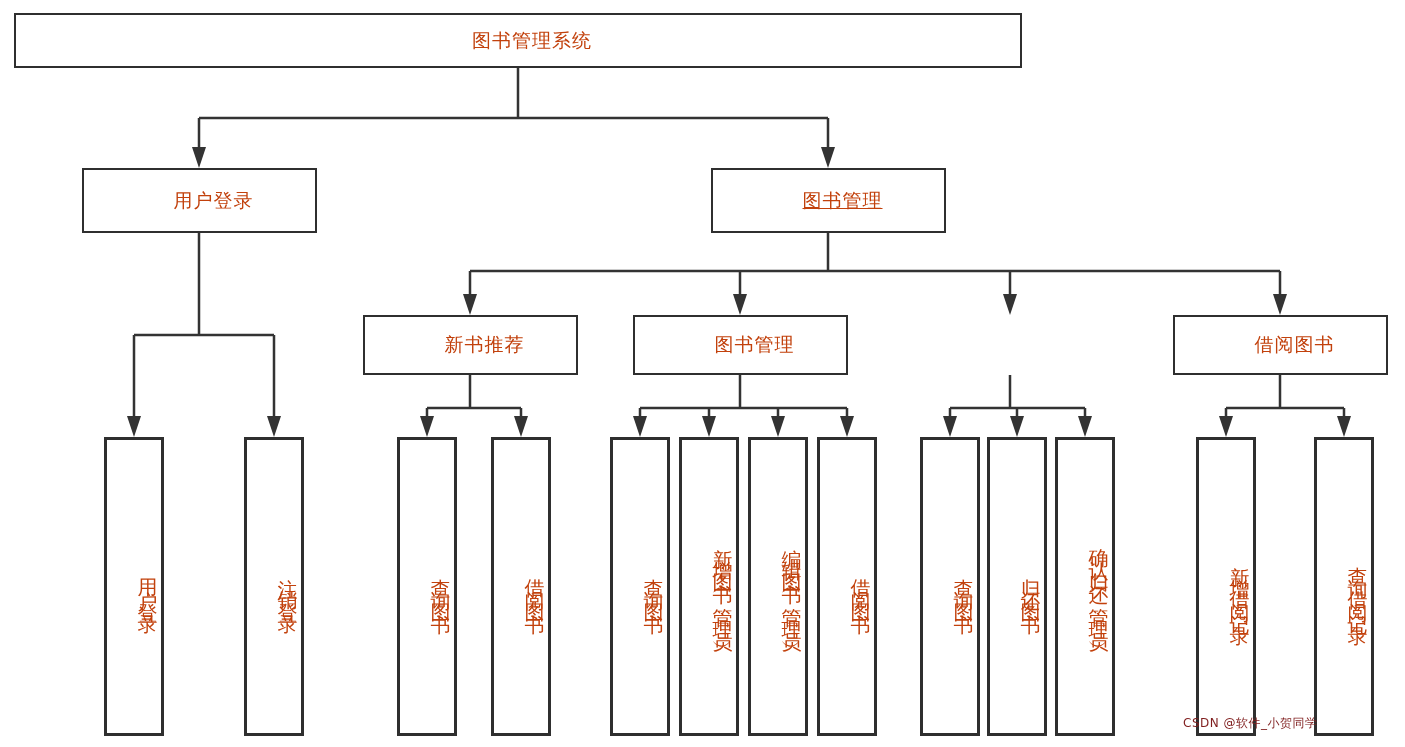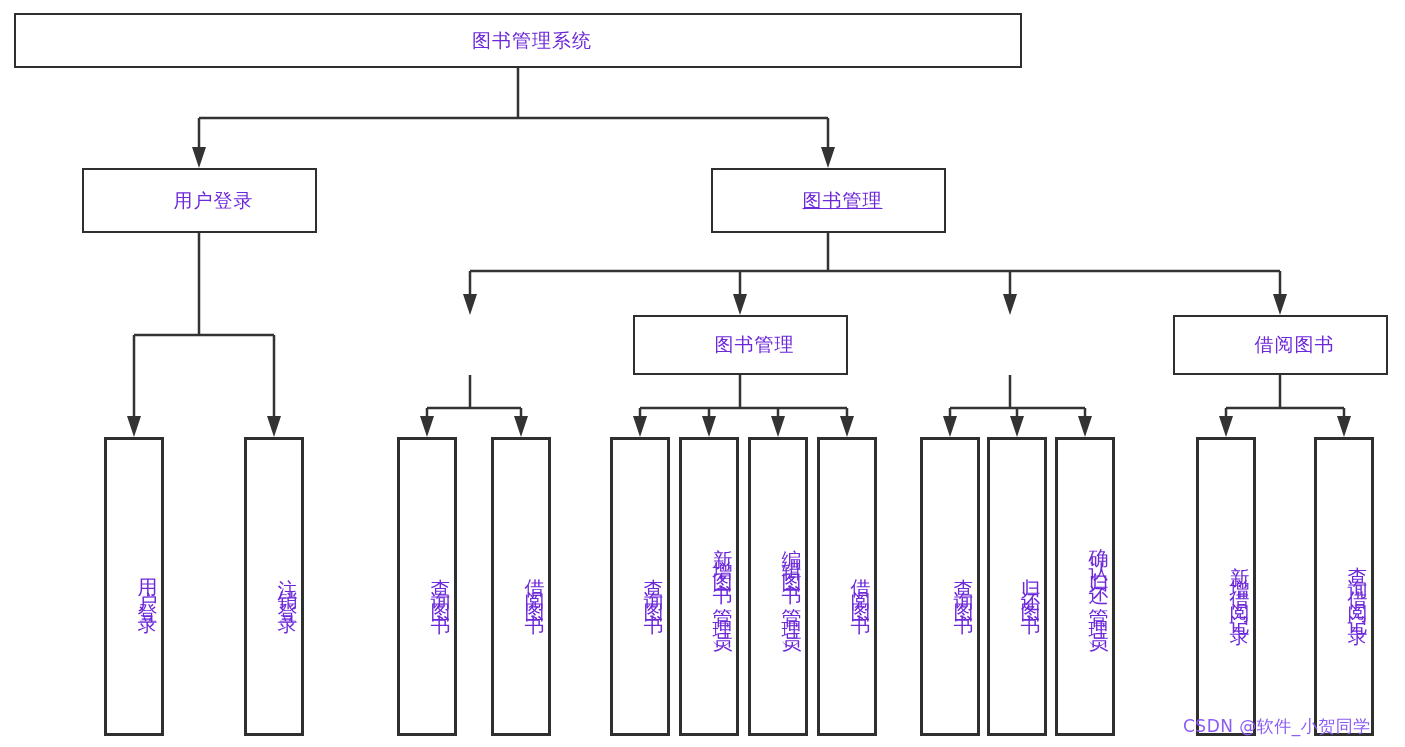--- a/index.html
+++ b/index.html
@@ -22,40 +22,40 @@
   }
   .box {
     position: absolute;
     background: #ffffff;
     border: 2.5px solid #2f2f2f;
     display: flex;
     align-items: center;
     justify-content: center;
     font-size: 19px;
     letter-spacing: 1px;
-    color: #6d28d9;
+    color: #c2410c;
     z-index: 2;
     padding-left: 28px;
   }
   .leaf { border-width: 3px; }
   .leaf .vtext {
     writing-mode: vertical-rl;
     text-orientation: mixed;
     font-size: 20px;
     line-height: 1;
     letter-spacing: 12px;
     white-space: nowrap;
   }
   .watermark {
     position: absolute;
     left: 1183px;
     top: 715px;
-    font-size: 17px;
+    font-size: 12px;
     letter-spacing: 0.5px;
-    color: #8b5cf6;
+    color: #7f1d1d;
     white-space: nowrap;
     z-index: 3;
   }
 </style>
 </head>
 <body>
 
 <div class="canvas">
 
   <svg class="connectors" viewBox="0 0 1405 747" xmlns="http://www.w3.org/2000/svg">
@@ -78,20 +78,21 @@
       M943 416 H957 L950 437 Z  M1010 416 H1024 L1017 437 Z
       M1078 416 H1092 L1085 437 Z
       M1219 416 H1233 L1226 437 Z  M1337 416 H1351 L1344 437 Z"></path>
   </svg>
 
   <div class="box" style="left:14px; top:13px; width:1008px; height:55px;">图书管理系统</div>
 
   <div class="box" style="left:82px; top:168px; width:235px; height:65px;">用户登录</div>
   <div class="box" style="left:711px; top:168px; width:235px; height:65px;text-decoration:underline;">图书管理</div>
 
+  <div class="box" style="left:363px; top:315px; width:215px; height:60px;">新书推荐</div>
   <div class="box" style="left:633px; top:315px; width:215px; height:60px;">图书管理</div>
   <div class="box" style="left:1173px; top:315px; width:215px; height:60px;">借阅图书</div>
 
   <div class="box leaf" style="left:104px; top:437px; width:60px; height:299px;">
     <span class="vtext">用户登录</span>
   </div>
   <div class="box leaf" style="left:244px; top:437px; width:60px; height:299px;">
     <span class="vtext">注销登录</span>
   </div>
 

